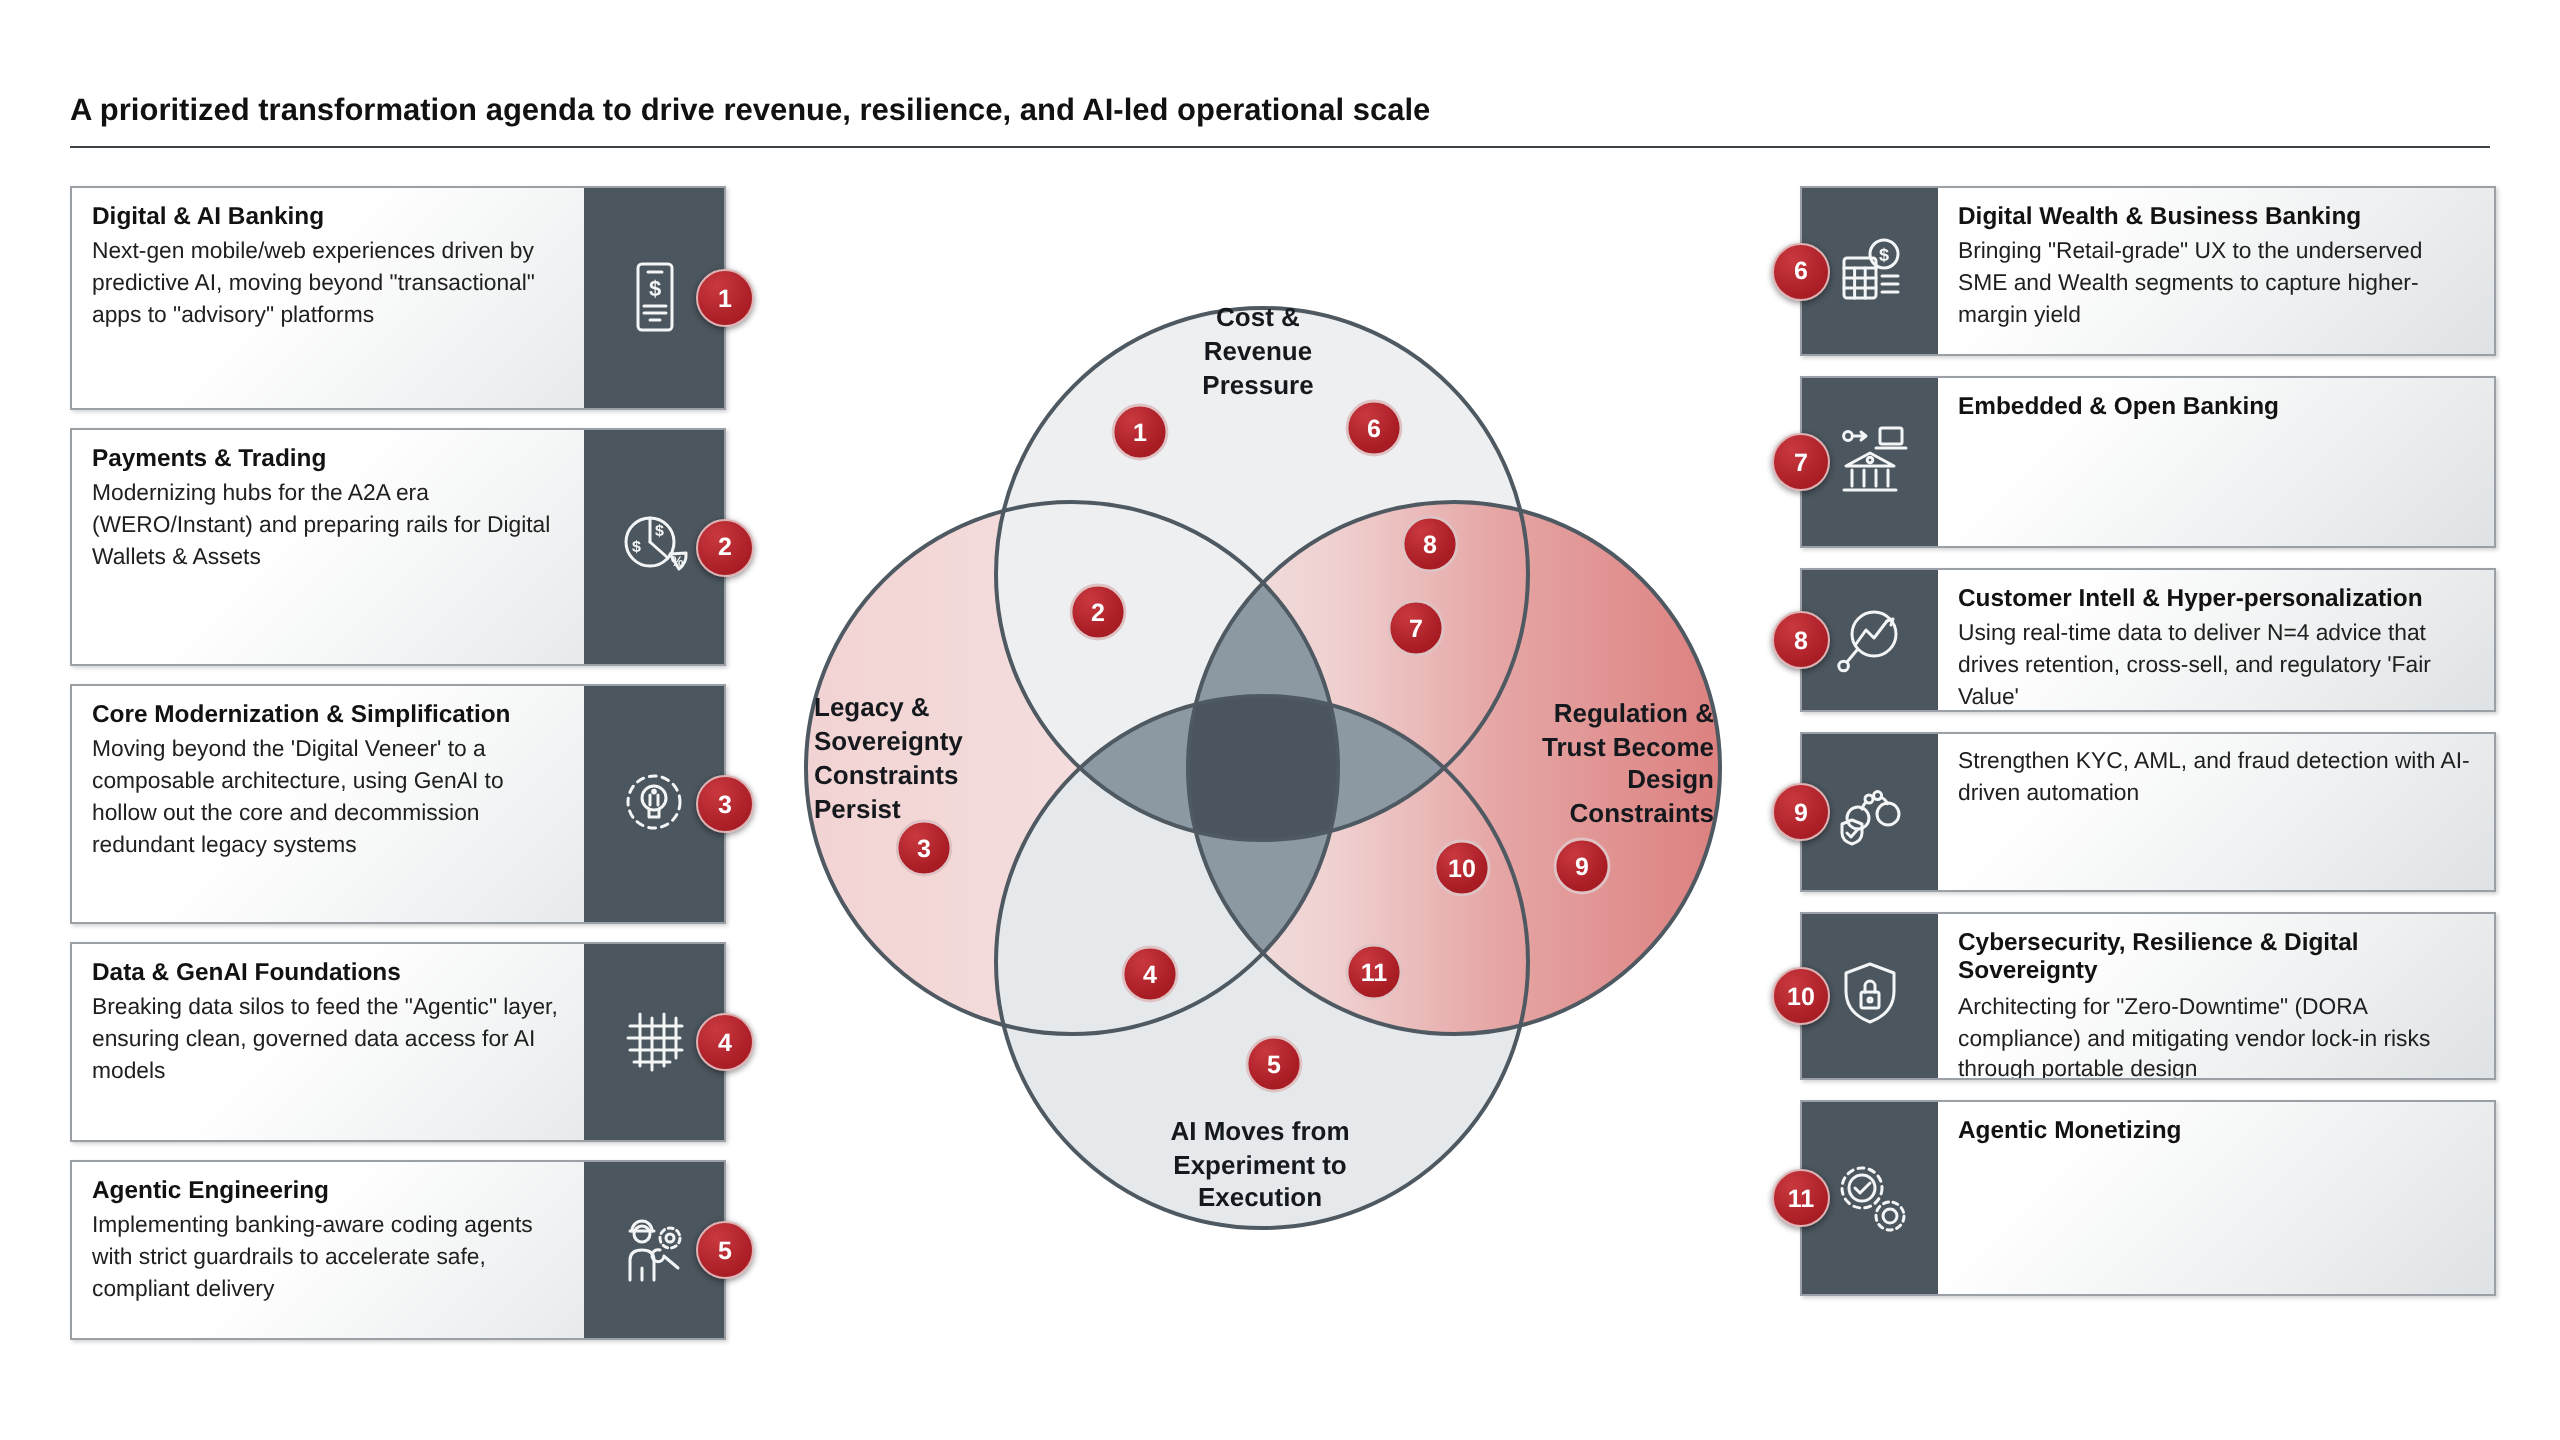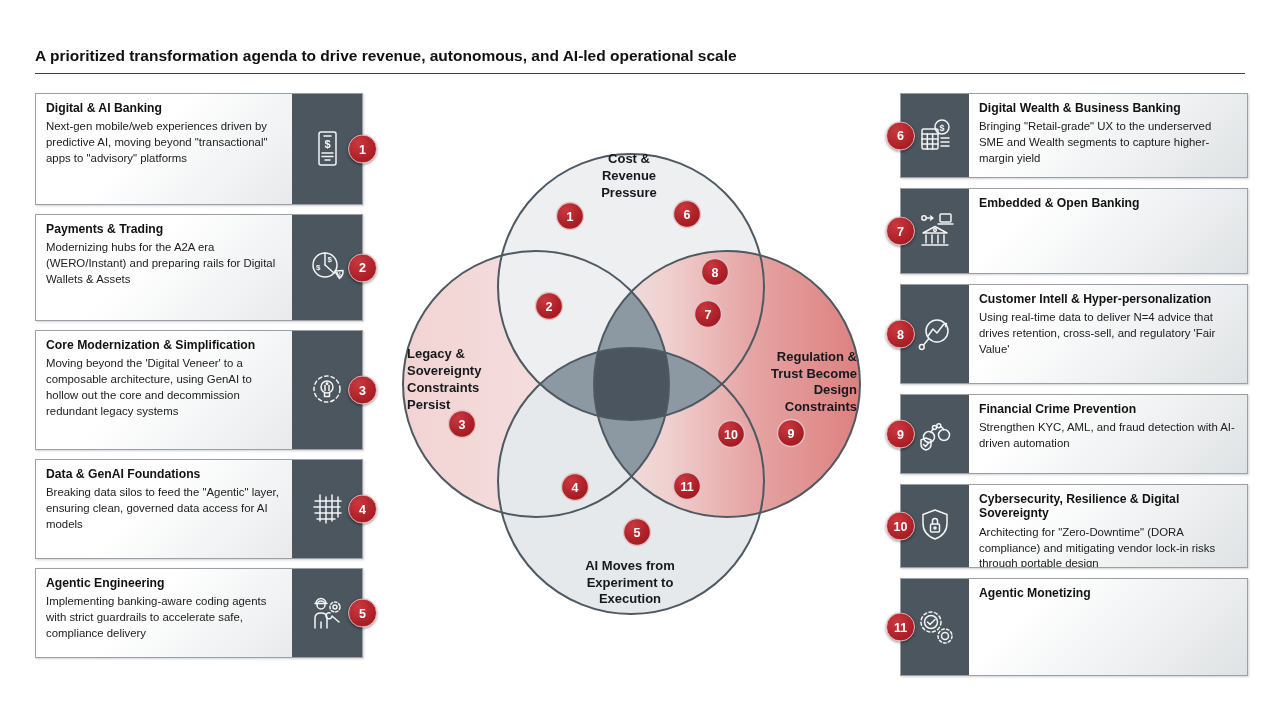--- a/index.html
+++ b/index.html
@@ -31,21 +31,21 @@
 
   .venn-svg{position:absolute;left:0;top:0;}
   .vlabel{font-family:"Liberation Sans",sans-serif;font-weight:bold;font-size:13px;fill:#15191d;}
   .vbadge-num{font-family:"Liberation Sans",sans-serif;font-weight:bold;font-size:12.5px;fill:#ffffff;text-anchor:middle;}
 </style>
 </head>
 <body>
 
 <div class="stage">
 
-  <div class="page-title">A prioritized transformation agenda to drive revenue, autonomous, and AI-led operational scale</div>
+  <div class="page-title">A prioritized transformation agenda to drive revenue, resilience, and AI-led operational scale</div>
   <div class="title-rule"></div>
 
   <svg class="venn-svg" width="1280" height="720" viewBox="0 0 1280 720">
     <defs>
       <linearGradient id="gradRight" gradientUnits="userSpaceOnUse" x1="594" y1="384" x2="860" y2="384">
         <stop offset="0" stop-color="#f0e4e4"></stop>
           <stop offset="0.28" stop-color="#efd0cf"></stop>
         <stop offset="0.58" stop-color="#e5a6a5"></stop>
           <stop offset="1" stop-color="#dc8180"></stop>
       </linearGradient>
@@ -159,21 +159,21 @@
             <line x1="19" y1="9" x2="26" y2="9"></line>
           <text x="19.5" y="21" font-size="11">$</text>
           <line x1="17" y1="26" x2="28" y2="26"></line>
             <line x1="17" y1="29.5" x2="28" y2="29.5"></line>
             <line x1="20" y1="33" x2="25" y2="33"></line>
         </svg>
       </div>
       <div class="card-badge">1</div>
     </div>
 
-    <div class="card left" style="height:107px">
+    <div class="card left" style="height:119px">
       <div class="card-text">
         <div class="card-title">Payments &amp; Trading</div>
         <div class="card-body">Modernizing hubs for the A2A era (WERO/Instant) and preparing rails for Digital Wallets &amp; Assets</div>
       </div>
       <div class="card-icon">
         <svg class="icon-svg" width="44" height="44" viewBox="0 0 44 44">
           <circle cx="20" cy="19" r="12"></circle>
             <line x1="20" y1="19" x2="20" y2="7"></line>
             <line x1="20" y1="19" x2="29" y2="27"></line>
           <text x="22.5" y="16" font-size="8">$</text>
@@ -219,21 +219,21 @@
             <line x1="10" y1="26" x2="36" y2="26"></line>
             <line x1="12" y1="32" x2="30" y2="32"></line>
         </svg>
       </div>
       <div class="card-badge">4</div>
     </div>
 
     <div class="card left" style="height:90px">
       <div class="card-text">
         <div class="card-title">Agentic Engineering</div>
-        <div class="card-body">Implementing banking-aware coding agents with strict guardrails to accelerate safe, compliance delivery</div>
+        <div class="card-body">Implementing banking-aware coding agents with strict guardrails to accelerate safe, compliant delivery</div>
       </div>
       <div class="card-icon">
         <svg class="icon-svg" width="44" height="44" viewBox="0 0 44 44">
           <circle cx="16" cy="14" r="4"></circle>
             <path d="M11,12.5 a5,5 0 0 1 10,0"></path>
             <line x1="10" y1="12.5" x2="22" y2="12.5"></line>
           <path d="M10,37 v-10 q0,-5 6,-5 q6,0 6,5 v10"></path>
             <line x1="16" y1="31" x2="16" y2="37"></line>
           <circle cx="30" cy="16" r="5" stroke-dasharray="2.5,2"></circle>
             <circle cx="30" cy="16" r="2"></circle>
@@ -285,21 +285,21 @@
             <line x1="31" y1="26" x2="31" y2="34"></line>
           <line x1="9" y1="36" x2="35" y2="36"></line>
         </svg>
       </div>
       <div class="card-text">
         <div class="card-title">Embedded &amp; Open Banking</div>
       </div>
       <div class="card-badge">7</div>
     </div>
 
-    <div class="card right" style="height:100px">
+    <div class="card right" style="height:72px">
       <div class="card-icon">
         <svg class="icon-svg" width="44" height="44" viewBox="0 0 44 44">
           <circle cx="24" cy="19" r="11"></circle>
           <path d="M15,24 l5,-7 l4,4 l6.5,-8.5"></path>
             <path d="M30.5,12.5 l3,-1 l-1,3"></path>
           <line x1="15.5" y1="27" x2="10.5" y2="33"></line>
             <circle cx="8.8" cy="35" r="2.4"></circle>
         </svg>
       </div>
       <div class="card-text">
@@ -316,21 +316,20 @@
             <circle cx="31" cy="23" r="5.5"></circle>
           <circle cx="21.5" cy="15.5" r="2"></circle>
             <circle cx="25.8" cy="13.8" r="2"></circle>
           <path d="M18,20.5 q1,-2.8 2.2,-3.6"></path>
             <path d="M27.5,14.5 q2.6,1.4 3.2,3.4"></path>
           <path d="M8,28 l5,-2 l5,2 v4.5 q0,4 -5,5.5 q-5,-1.5 -5,-5.5 z"></path>
           <path d="M10.5,32.5 l2,2 l3.5,-4"></path>
         </svg>
       </div>
       <div class="card-text">
-        <div class="card-title">Financial Crime Prevention</div>
         <div class="card-body">Strengthen KYC, AML, and fraud detection with AI-driven automation</div>
       </div>
       <div class="card-badge">9</div>
     </div>
 
     <div class="card right" style="height:84px">
       <div class="card-icon">
         <svg class="icon-svg" width="44" height="44" viewBox="0 0 44 44">
           <path d="M22,6 l12,4.5 v9 q0,11 -12,15.5 q-12,-4.5 -12,-15.5 v-9 z"></path>
           <rect x="17.5" y="20" width="9" height="8" rx="1"></rect>

